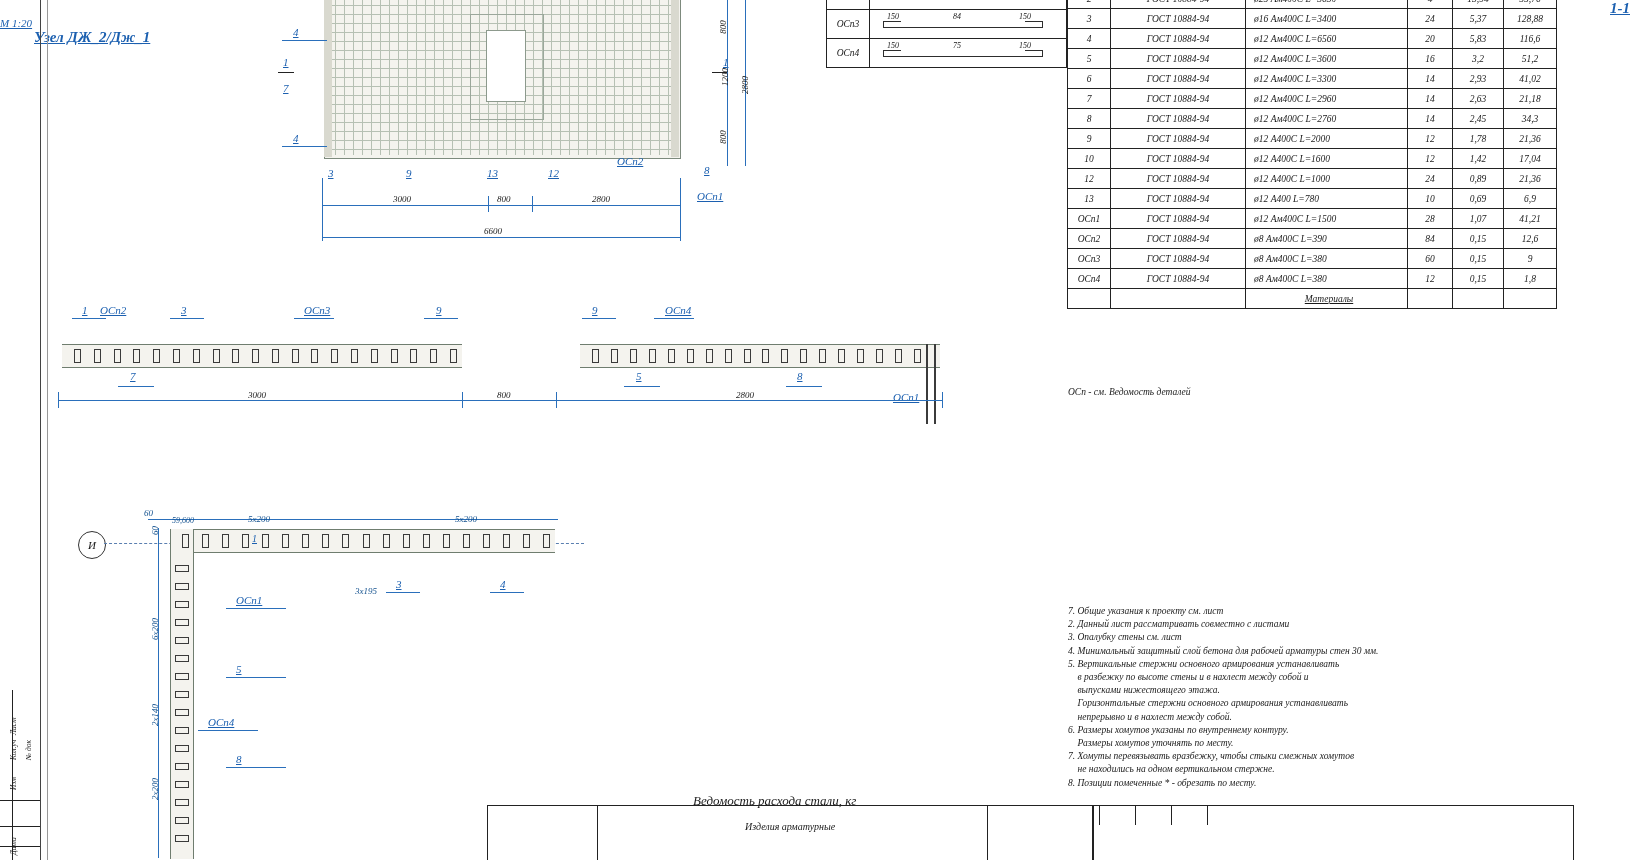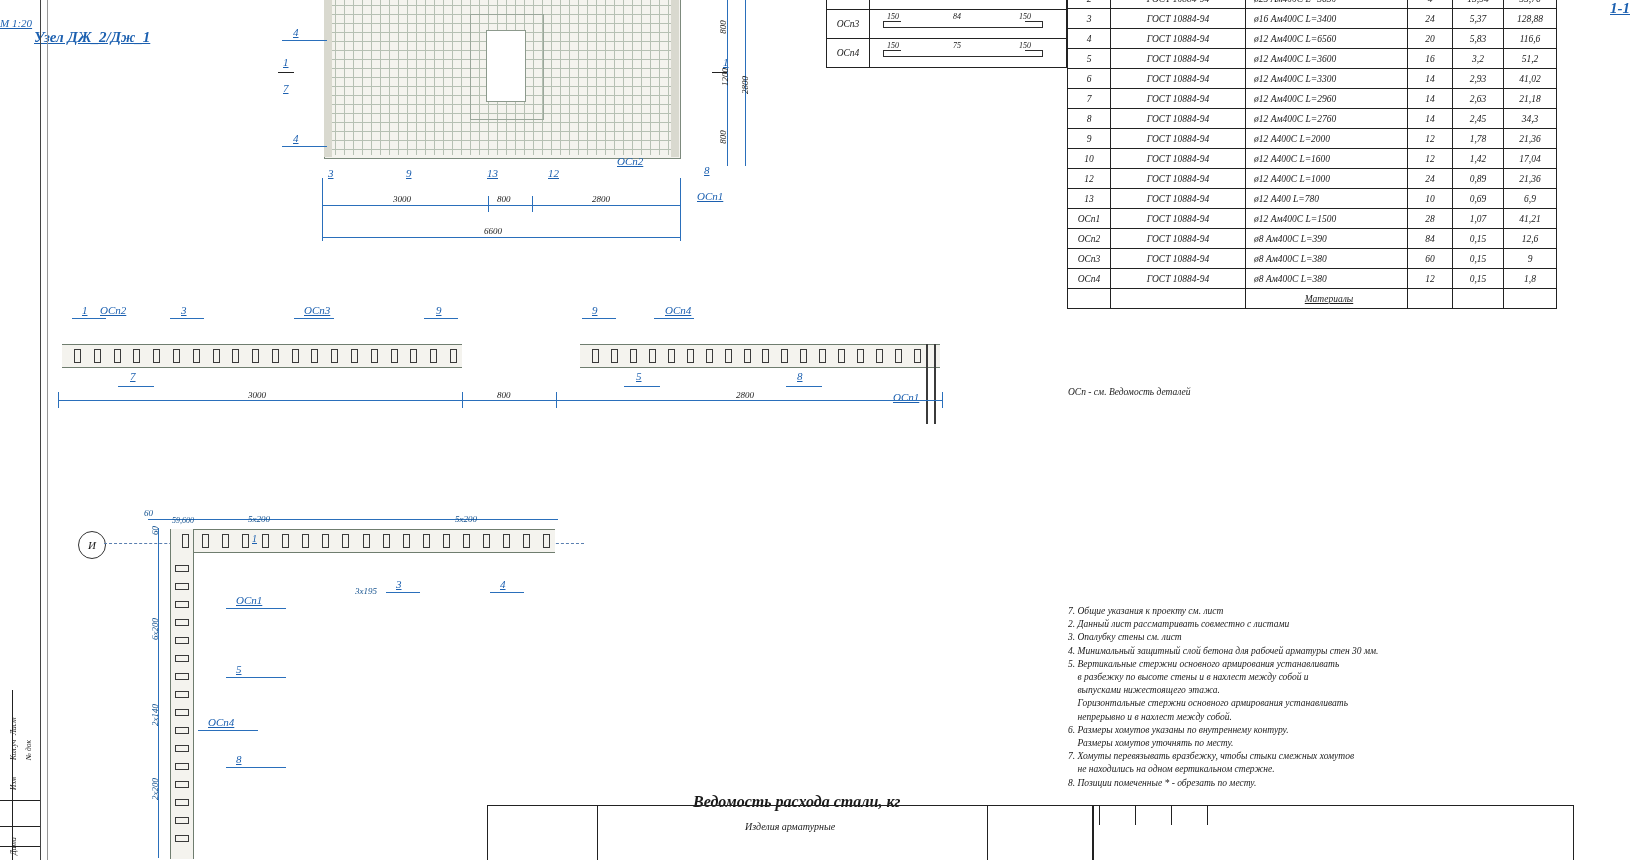--- a/index.html
+++ b/index.html
@@ -473,21 +473,21 @@
     <div>    выпусками нижестоящего этажа.</div>
     <div>    Горизонтальные стержни основного армирования устанавливать</div>
     <div>    непрерывно и в нахлест между собой.</div>
     <div>6. Размеры хомутов указаны по внутреннему контуру.</div>
     <div>    Размеры хомутов уточнять по месту.</div>
     <div>7. Хомуты перевязывать вразбежку, чтобы стыки смежных хомутов</div>
     <div>    не находились на одном вертикальном стержне.</div>
     <div>8. Позиции помеченные * - обрезать по месту.</div>
   </div>
 
-<div class="abs" id="tb-caption" style="font-size:16px;font-weight:bold;">Ведомость расхода стали, кг</div>
+<div class="abs" id="tb-caption" style="font-size:13px;">Ведомость расхода стали, кг</div>
 <div class="abs" style="left:745px;top:821px;font-size:10px;font-style:italic;">Изделия арматурные</div>
 <div class="abs" id="titleblock">
   <div class="cell" style="left:0;top:0;width:605px;height:55px;"></div>
   <div class="cell" style="left:110px;top:0;width:0;height:55px;border-left:1px solid #222;border-top:none;border-right:none;border-bottom:none;"></div>
   <div class="cell" style="left:500px;top:0;width:0;height:55px;border-left:1px solid #222;border-top:none;border-right:none;border-bottom:none;"></div>
   <div class="cell" style="left:605px;top:0;width:480px;height:55px;"></div>
   <div class="cell" style="left:612px;top:0;width:0;height:20px;border-left:1px solid #222;border-top:none;border-right:none;border-bottom:none;"></div>
   <div class="cell" style="left:648px;top:0;width:0;height:20px;border-left:1px solid #222;border-top:none;border-right:none;border-bottom:none;"></div>
   <div class="cell" style="left:684px;top:0;width:0;height:20px;border-left:1px solid #222;border-top:none;border-right:none;border-bottom:none;"></div>
   <div class="cell" style="left:720px;top:0;width:0;height:20px;border-left:1px solid #222;border-top:none;border-right:none;border-bottom:none;"></div>

